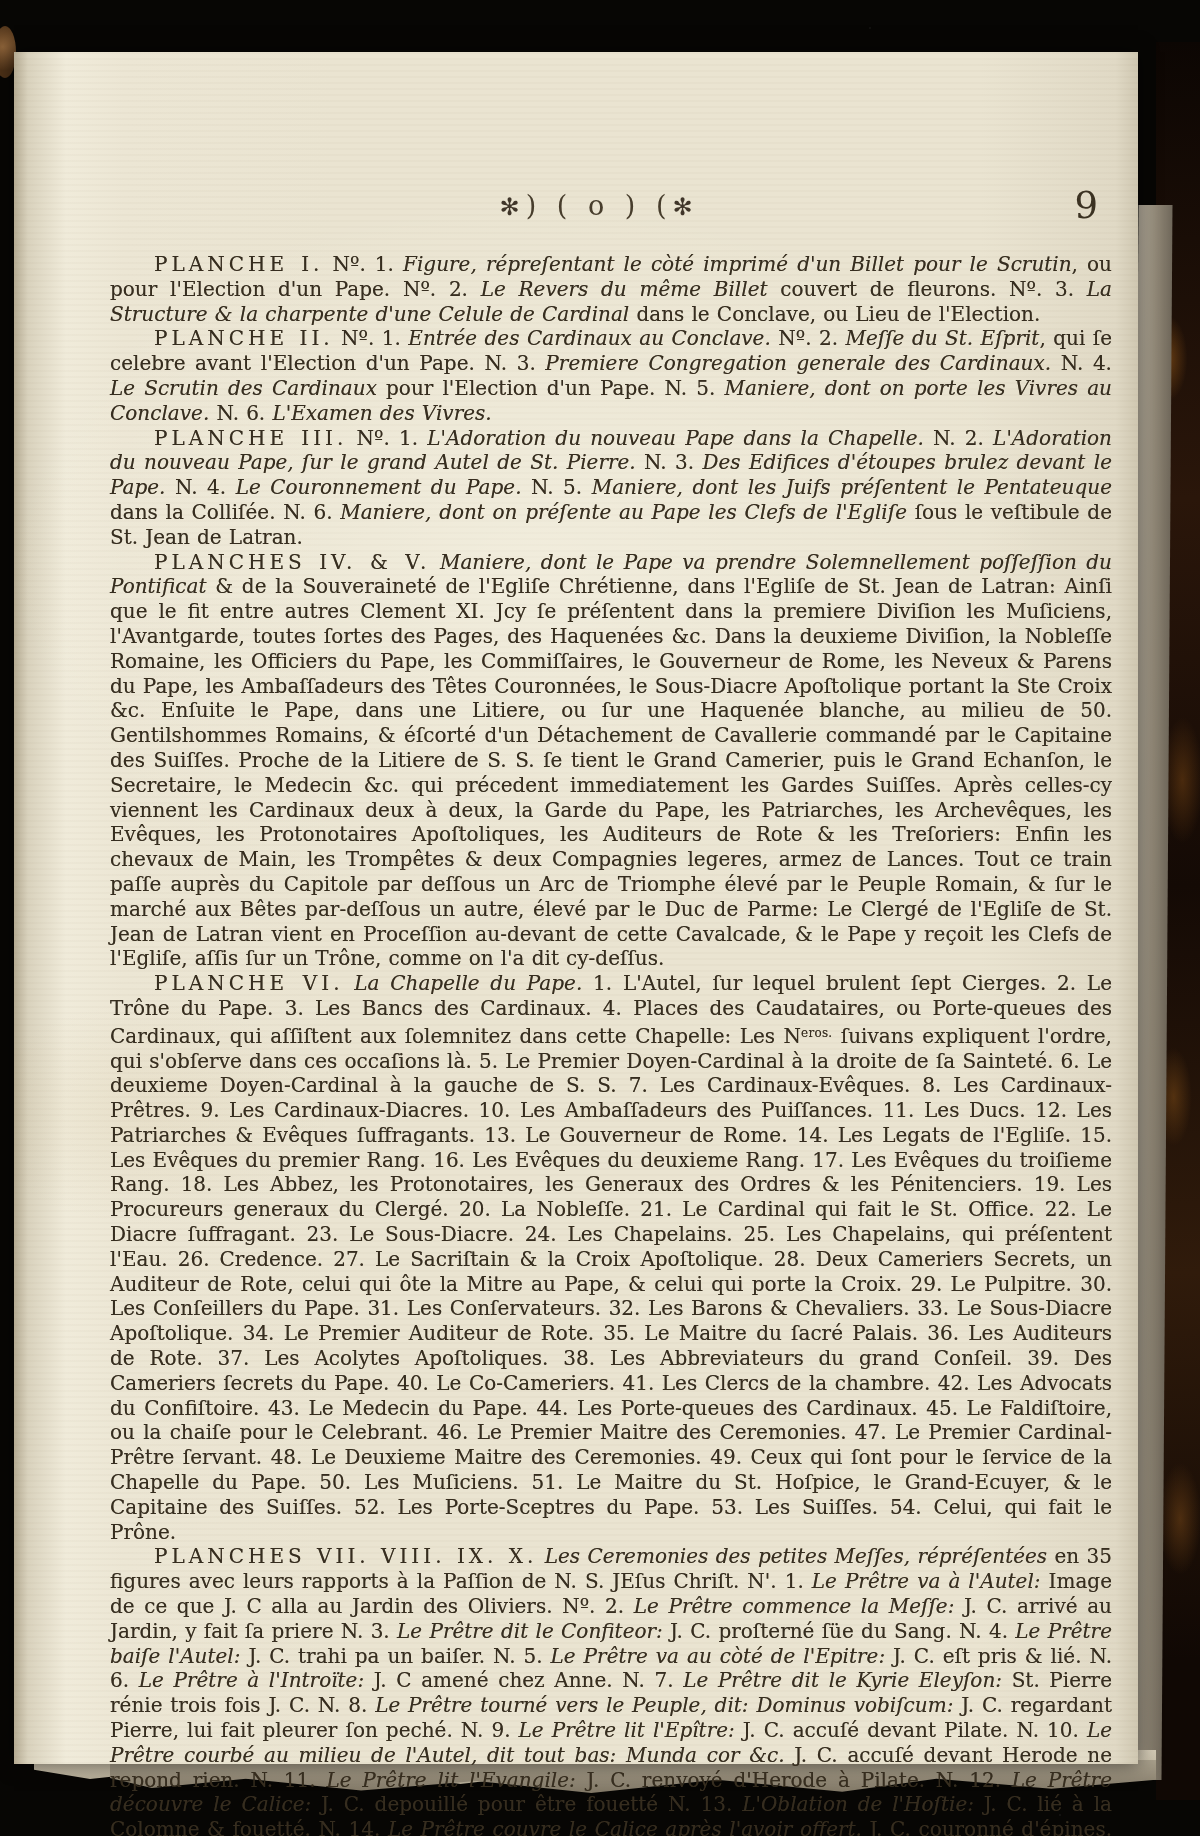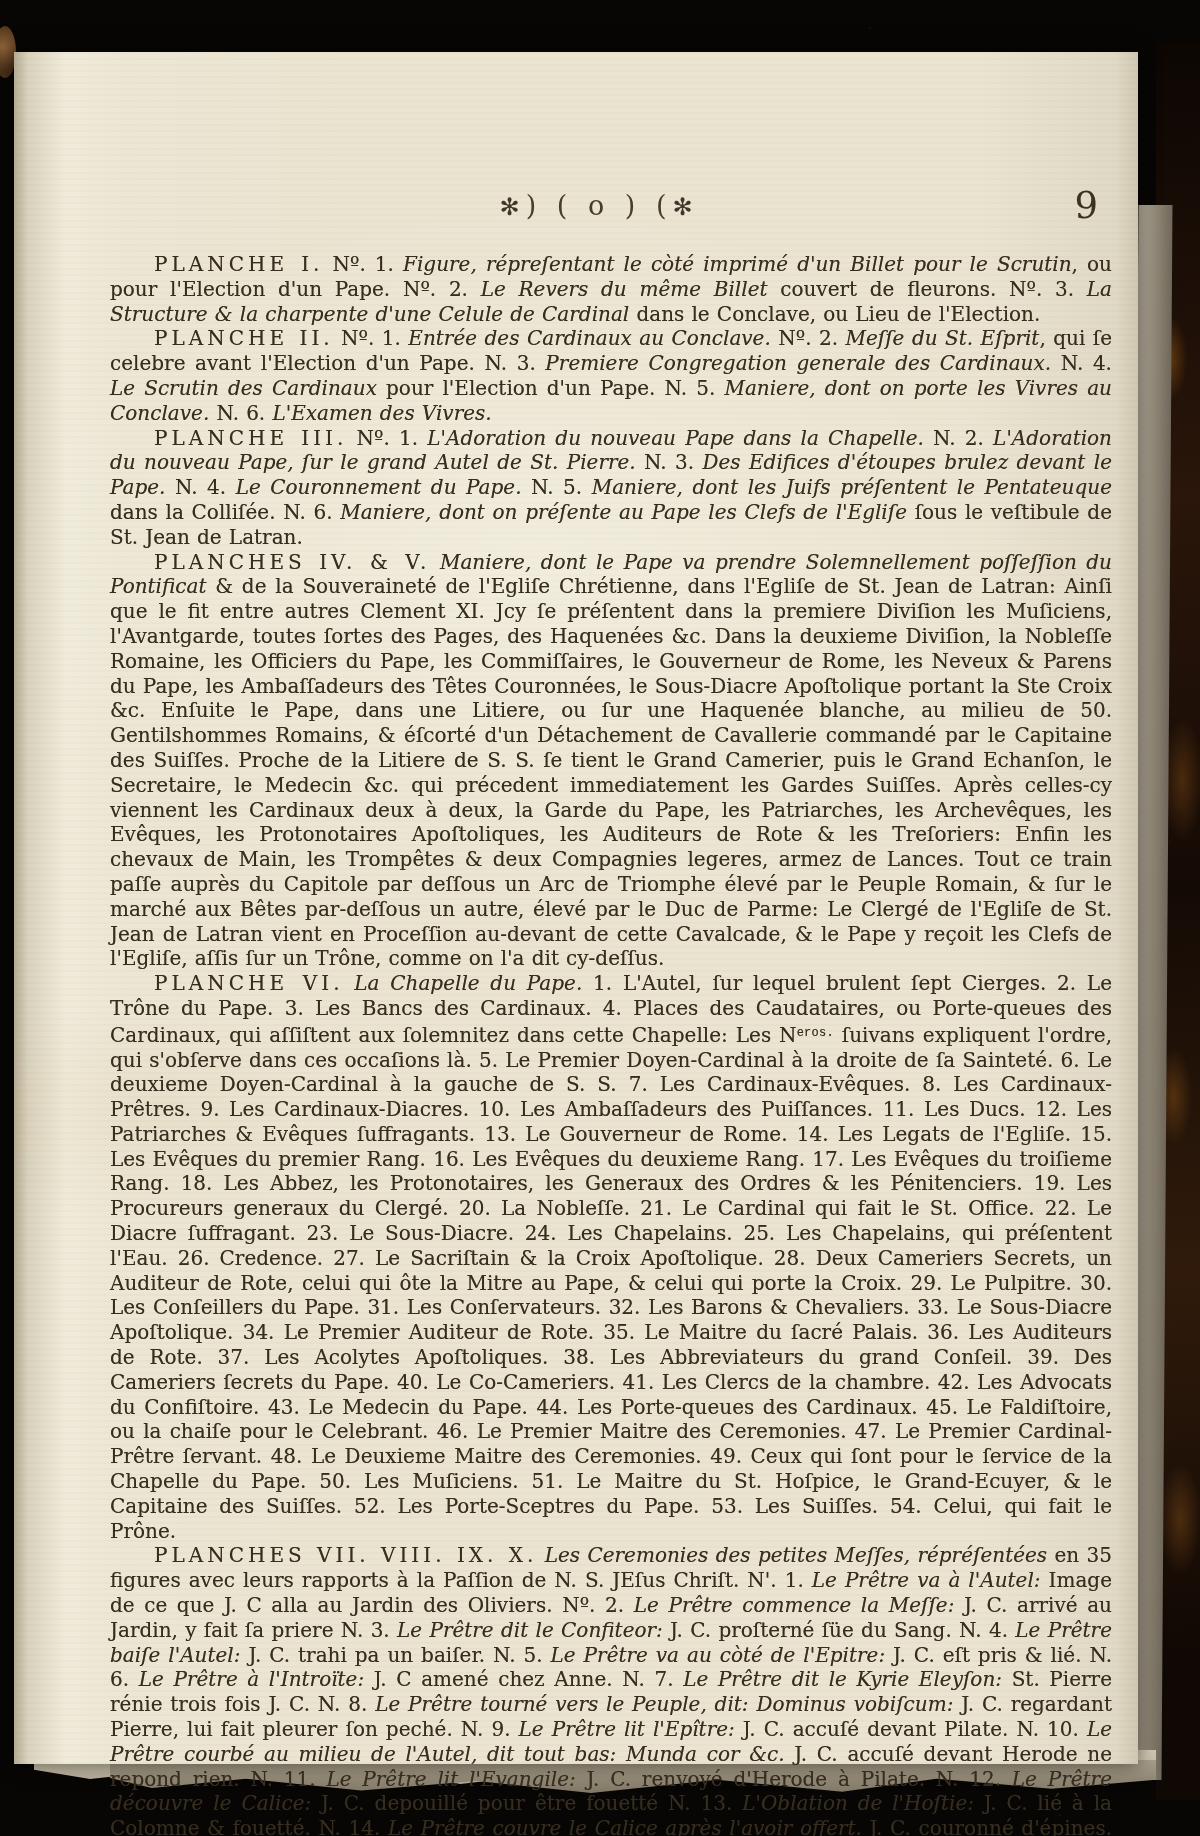--- a/index.html
+++ b/index.html
@@ -81,21 +81,21 @@
     position:absolute;right:14px;top:-2px;font-size:37px;color:#3b3222;
   }
   .paragraphs{margin-top:14px;}
   .para{
     margin:0;text-indent:44px;text-align:justify;
     font-size:20px;line-height:24.8px;word-spacing:.04em;
     text-shadow:0 0 .5px rgba(54,45,31,.55);
   }
   .para .sc{letter-spacing:.2em;}
   .para .i{font-style:italic;}
-  .para .sup{font-size:.6em;vertical-align:.5em;letter-spacing:.02em;font-family:Liberation Mono, monospace;}
+  .para .sup{font-size:.6em;vertical-align:.5em;letter-spacing:.02em;}
 </style>
 </head>
 <body>
 
 <div id="stage">
   <div class="cover-edge"></div>
   <div class="page-block-edge"></div>
   <div class="bottom-edges-a"></div>
   <div class="bottom-edges-b"></div>
   <div class="corner-spot"></div>

